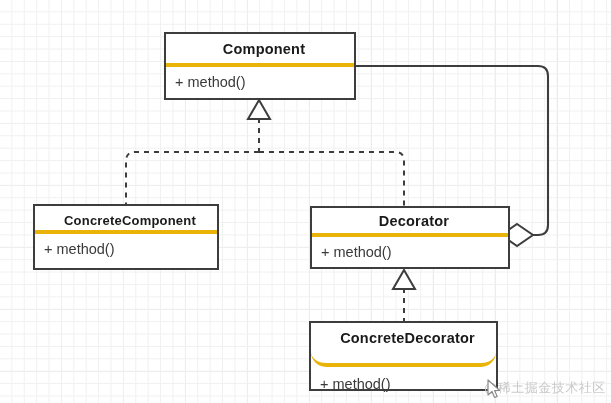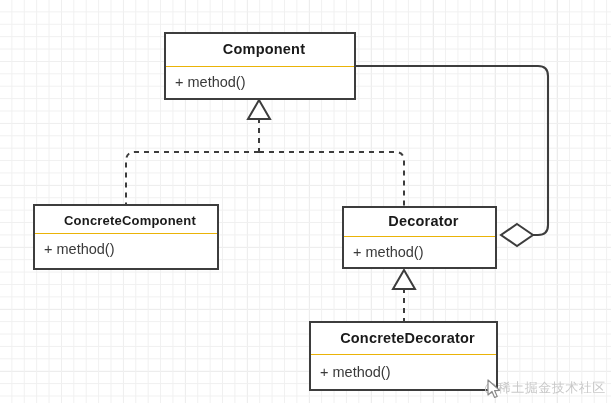--- a/index.html
+++ b/index.html
@@ -39,21 +39,21 @@
     background: #ffffff;
     border: 2px solid #3d3d3d;
     z-index: 5;
   }
   .uml-title {
     box-sizing: border-box;
     width: 100%;
     text-align: center;
     font-weight: bold;
     color: #1a1a1a;
-    border-bottom: 1px solid #eab308;
+    border-bottom: 4px solid #eab308;
     letter-spacing: 0.2px;
     white-space: nowrap;
     overflow: hidden;
     padding-left: 8px;
   }
   .uml-members {
     box-sizing: border-box;
     width: 100%;
   }
   .uml-member {
@@ -65,27 +65,27 @@
   #class-component { left: 164px; top: 32px; width: 192px; height: 68px; }
   #class-component .uml-title { height: 33px; line-height: 31px; font-size: 14.5px; }
   #class-component .uml-members { height: 31px; }
   #class-component .uml-member { font-size: 14.5px; line-height: 31px; }
   
   #class-concretecomponent { left: 33px; top: 204px; width: 186px; height: 66px; }
   #class-concretecomponent .uml-title { height: 28px; line-height: 30px; font-size: 13px; }
   #class-concretecomponent .uml-members { height: 30px; }
   #class-concretecomponent .uml-member { font-size: 14.5px; line-height: 30px; }
   
-  #class-decorator { left: 310px; top: 206px; width: 155px; height: 63px; margin-left: 32px; }
+  #class-decorator { left: 310px; top: 206px; width: 200px; height: 63px; }
   #class-decorator .uml-title { height: 29px; line-height: 27px; font-size: 14.5px; }
   #class-decorator .uml-members { height: 30px; }
   #class-decorator .uml-member { font-size: 14.5px; line-height: 30px; }
   
   #class-concretedecorator { left: 309px; top: 321px; width: 189px; height: 70px; }
-  #class-concretedecorator .uml-title { height: 32px; line-height: 30px; font-size: 14.5px; }
+  #class-concretedecorator .uml-title { height: 44px; line-height: 30px; font-size: 14.5px; border-radius: 15px; }
   #class-concretedecorator .uml-members { height: 34px; }
   #class-concretedecorator .uml-member { font-size: 14.5px; line-height: 34px; }
 
   #watermark {
     position: absolute;
     left: 484px;
     top: 379px;
     font-size: 13px;
     color: #c9c9c9;
     white-space: nowrap;

